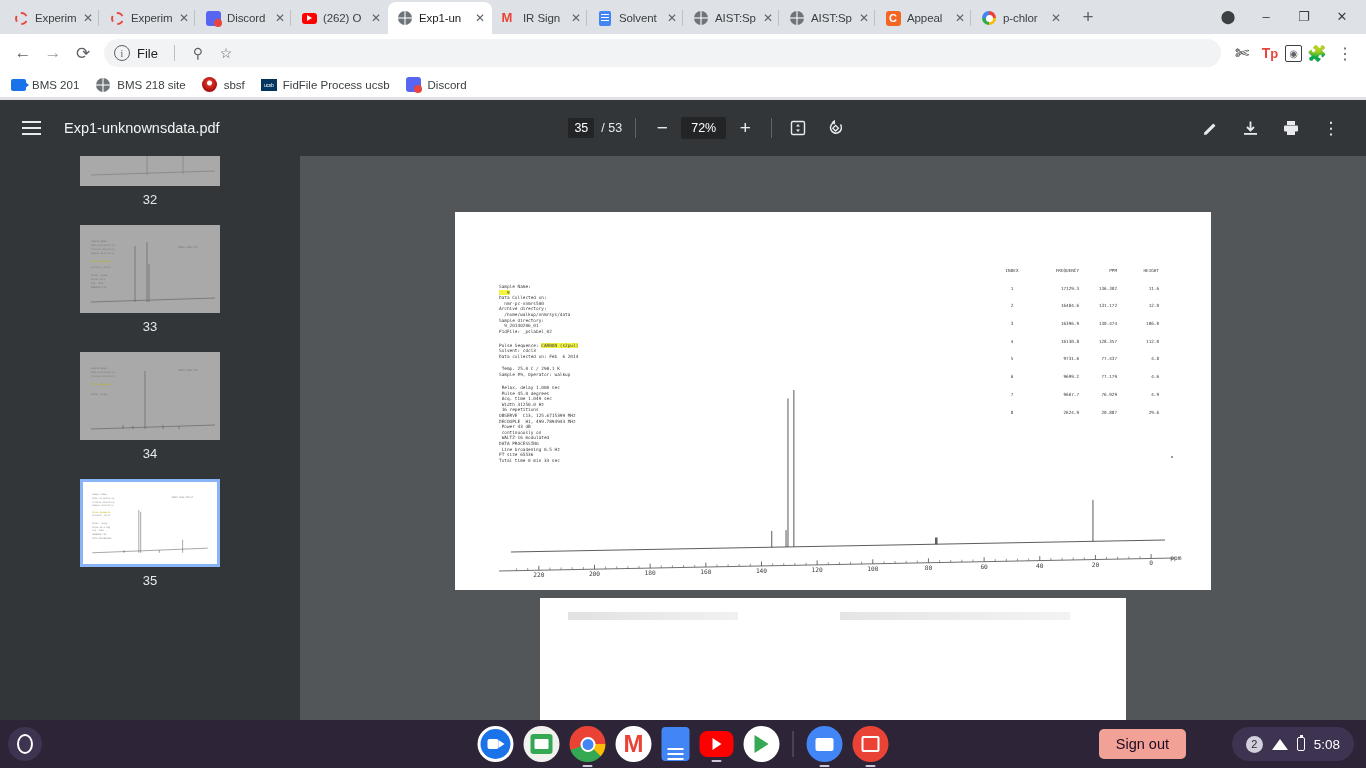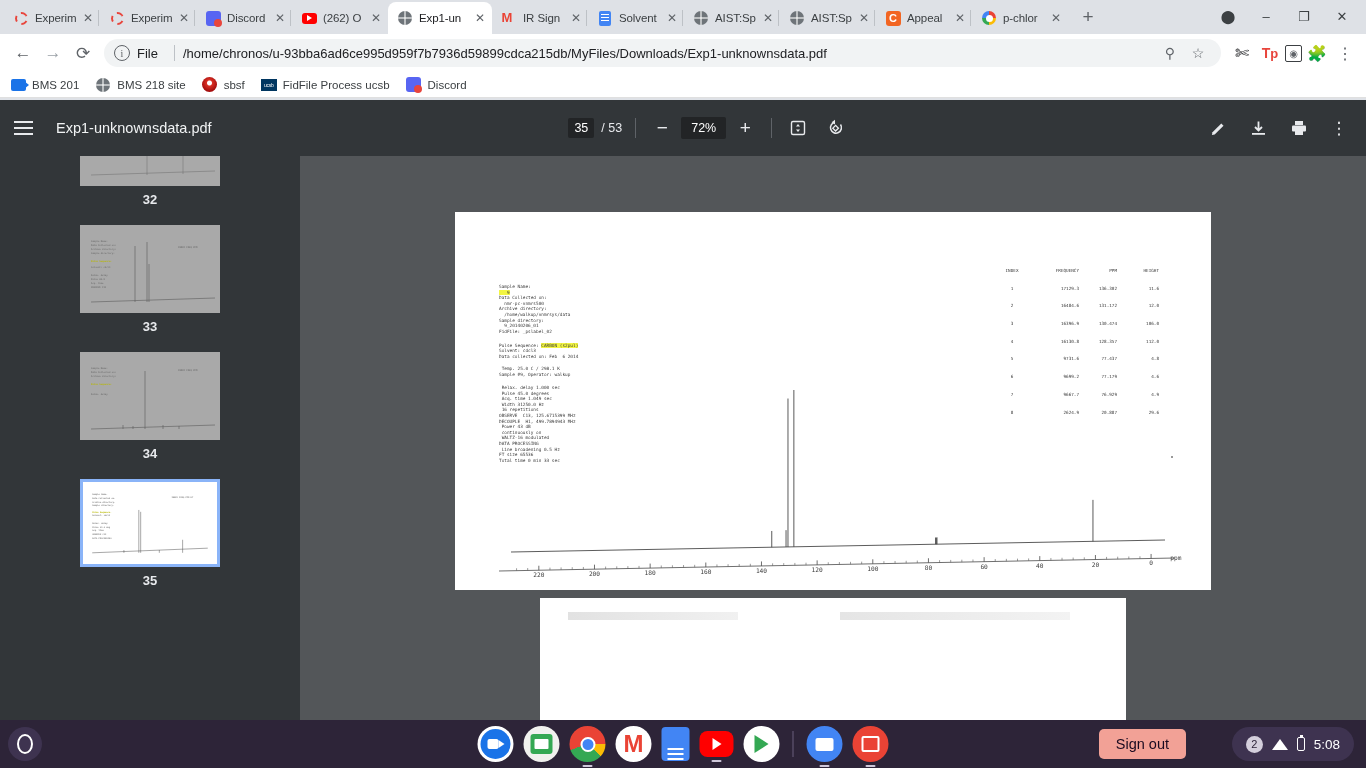--- a/index.html
+++ b/index.html
@@ -81,21 +81,21 @@
   #bookmarks { height:26px; background:#fff; display:flex; align-items:center; padding:0 10px; gap:16px; border-bottom:1px solid #e0e0e0;}
   .bm { display:flex; align-items:center; gap:6px; font-size:11.5px; color:#3c4043; }
   .bm .bmfav { width:16px;height:16px;display:flex;align-items:center;justify-content:center;flex:none; }
   .bm-meet{width:15px;height:12px;background:#1a73e8;border-radius:2px;position:relative;}
   .bm-meet::after{content:"";position:absolute;right:-3px;top:2px;border-left:5px solid #1a73e8;border-top:4px solid transparent;border-bottom:4px solid transparent;}
   .bm-sbsf{width:15px;height:15px;border-radius:50%;background:radial-gradient(circle at 50% 40%,#fff 2px,#d93025 3px,#a50e0e 8px);}
   .bm-ucsb{width:16px;height:12px;background:#003660;color:#fff;font-size:5px;display:flex;align-items:center;justify-content:center;letter-spacing:-.2px;}
 
   
   #pdfviewer { position:absolute; left:0; top:100px; width:1366px; height:620px; background:#323639; }
-  #pdftoolbar { height:56px; display:flex; align-items:center; color:#fff; padding:0 14px; }
+  #pdftoolbar { height:56px; display:flex; align-items:center; color:#fff; padding:0 22px; }
   #pdftoolbar .ham { width:24px;height:24px;display:flex;flex-direction:column;justify-content:center;gap:4px;margin-right:18px;}
   #pdftoolbar .ham i{display:block;height:2px;background:#e8eaed;width:19px;}
   #pdfname { font-size:14.5px; color:#f1f3f4; }
   #pagectl { margin-left:auto; display:flex; align-items:center; gap:0; }
   .pagebox{ background:#222426; color:#fff; font-size:12.5px; padding:3px 6px; min-width:26px; text-align:center; border-radius:2px;}
   .pagetotal{ font-size:12.5px; color:#e8eaed; margin-left:7px;}
   .vsep{ width:1px;height:20px;background:#5f6368;margin:0 13px;}
   .zbtn{ width:26px;height:26px;display:flex;align-items:center;justify-content:center;color:#e8eaed;font-size:19px;font-weight:300;}
   .zoombox{ background:#222426;color:#fff;font-size:12.5px;padding:4px 10px;border-radius:2px;margin:0 6px;}
   .ticon{ width:26px;height:26px;display:flex;align-items:center;justify-content:center;color:#e8eaed;margin-left:12px;}
@@ -248,21 +248,20 @@
   </div>
 
   <div id="toolbar">
     <div class="navbtn">←</div>
     <div class="navbtn fwd">→</div>
     <div class="navbtn">⟳</div>
     <div id="omnibox">
       <span class="infoicon">i</span>
       <span class="scheme">File</span>
       <span class="divider"></span>
-      <span class="urltext">/home/chronos/u-93bba6ad6ce995d959f7b7936d59899cdca215db/MyFiles/Downloads/Exp1-unknownsdata.pdf</span>
       <span class="tbicon">⚲</span>
       <span class="tbicon">☆</span>
     </div>
     <div class="tbicon" style="color:#202124;font-size:17px;">✄</div>
     <div class="tbicon" style="color:#e8453c;font-weight:bold;font-size:14px;">T<span style="font-size:13px;">p</span></div>
     <div class="tbicon" style="border:1.6px solid #3c4043;border-radius:2px;width:17px;height:17px;font-size:10px;">◉</div>
     <div class="tbicon" style="font-size:16px;color:#5f6368;">🧩</div>
     <div class="tbicon" style="font-size:16px;">⋮</div>
   </div>
 
@@ -349,21 +348,21 @@
               <rect x="2" y="6.5" width="14" height="6" rx="1" fill="#e8eaed"></rect>
               <rect x="5" y="11" width="8" height="5" fill="#e8eaed"></rect>
             </svg>
         </div>
         <div class="ticon" style="margin-left:0;font-size:17px;">⋮</div>
       </div>
     </div>
 
     <div id="pdfbody">
       <div id="thumbpane">
-        <div class="thumb-wrap" style="margin-top:-58px;font-weight:bold;">
+        <div class="thumb-wrap" style="margin-top:-58px;">
           <div class="thumb">
             <div class="thumb-inner">
               <svg width="140" height="88" viewBox="0 0 140 88">
                 <rect width="140" height="88" fill="#a9a9a9"></rect>
                 <g stroke="#6d6d6d" stroke-width="0.5" fill="none">
                   <path d="M8 74 L132 70"></path>
                   <path d="M64 74 L64 20 M100 73 L100 24"></path>
                 </g>
                 <g fill="#777" font-size="2.5" font-family="monospace">
                   <text x="10" y="12">Sample Name:</text>

